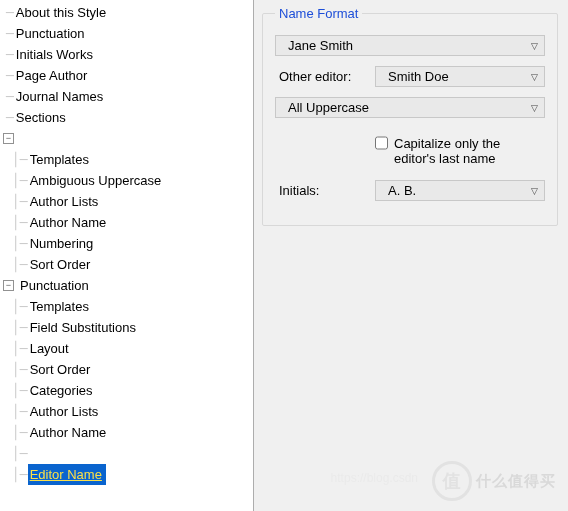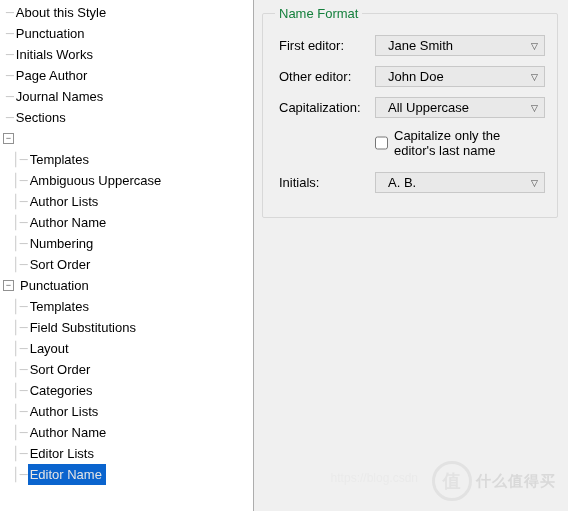--- a/index.html
+++ b/index.html
@@ -32,21 +32,22 @@
     height: 21px;
     line-height: 21px;
     white-space: nowrap;
     cursor: default;
   }
   .tree-label {
     padding: 0 4px 0 2px;
   }
   .tree-label.selected {
     background: #0a64ce;
-    color: #e5e5e5;
+    color: #fde047;
+    text-decoration: underline;
   }
   .toggle {
     width: 11px;
     height: 11px;
     border: 1px solid #919191;
     display: inline-flex;
     align-items: center;
     justify-content: center;
     font-size: 9px;
     line-height: 1;
@@ -64,21 +65,21 @@
   fieldset.name-format {
     border: 1px solid #d8d8d8;
     border-radius: 2px;
     margin: 0;
     padding: 10px 12px 14px 12px;
     background: #f0f0f0;
   }
   fieldset.name-format legend {
     padding: 0 4px;
     font-size: 13px;
-    color: #15803d;
+    color: #1d4ed8;
   }
   .form-row {
     display: flex;
     align-items: center;
     margin: 4px 0 10px 0;
     height: 21px;
   }
   .form-row label.field-label {
     width: 100px;
     text-align: left;
@@ -95,22 +96,22 @@
     padding: 0 6px 0 12px;
     font-size: 13px;
     cursor: default;
   }
   .combo .arrow {
     font-size: 9px;
     color: #444;
   }
   .checkbox-row {
     display: flex;
-    align-items: center;
-    margin: 10px 0 14px 100px;
+    align-items: flex-start;
+    margin: 18px 0 14px 100px;
   }
   .checkbox-row input[type=checkbox] {
     width: 14px;
     height: 14px;
     margin: 0 6px 0 0;
   }
   .watermark {
     position: absolute;
     right: 12px;
     bottom: 10px;
@@ -227,51 +228,48 @@
       <div class="tree-node">
         <span class="connector" style="padding-left: 6px; margin-left: 6px;"> │─ </span>
         <span class="tree-label">Author Lists</span>
       </div>
       <div class="tree-node">
         <span class="connector" style="padding-left: 6px; margin-left: 6px;"> │─ </span>
         <span class="tree-label">Author Name</span>
       </div>
       <div class="tree-node">
         <span class="connector" style="padding-left: 6px; margin-left: 6px;"> │─ </span>
-        <span class="tree-label">Editor Lists</span>
       </div>
       <div class="tree-node">
         <span class="connector" style="padding-left: 6px; margin-left: 6px;"> │─ </span>
         <span class="tree-label selected">Editor Name</span>
       </div>
     </div>
 </div>
 
 <div class="right-pane">
   <fieldset class="name-format">
     <legend>Name Format</legend>
 
     <div class="form-row">
-      <label class="field-label">First editor:</label>
       <div class="combo">
         <span>Jane Smith</span>
         <span class="arrow">▽</span>
       </div>
     </div>
 
     <div class="form-row">
       <label class="field-label">Other editor:</label>
       <div class="combo">
-        <span>John Doe</span>
-        <span class="arrow">▽</span>
-      </div>
-    </div>
-
-    <div class="form-row">
-      <label class="field-label">Capitalization:</label>
+        <span>Smith Doe</span>
+        <span class="arrow">▽</span>
+      </div>
+    </div>
+
+    <div class="form-row">
       <div class="combo">
         <span>All Uppercase</span>
         <span class="arrow">▽</span>
       </div>
     </div>
 
     <div class="checkbox-row">
       <input type="checkbox" style="">
       <span>Capitalize only the editor's last name</span>
     </div>

